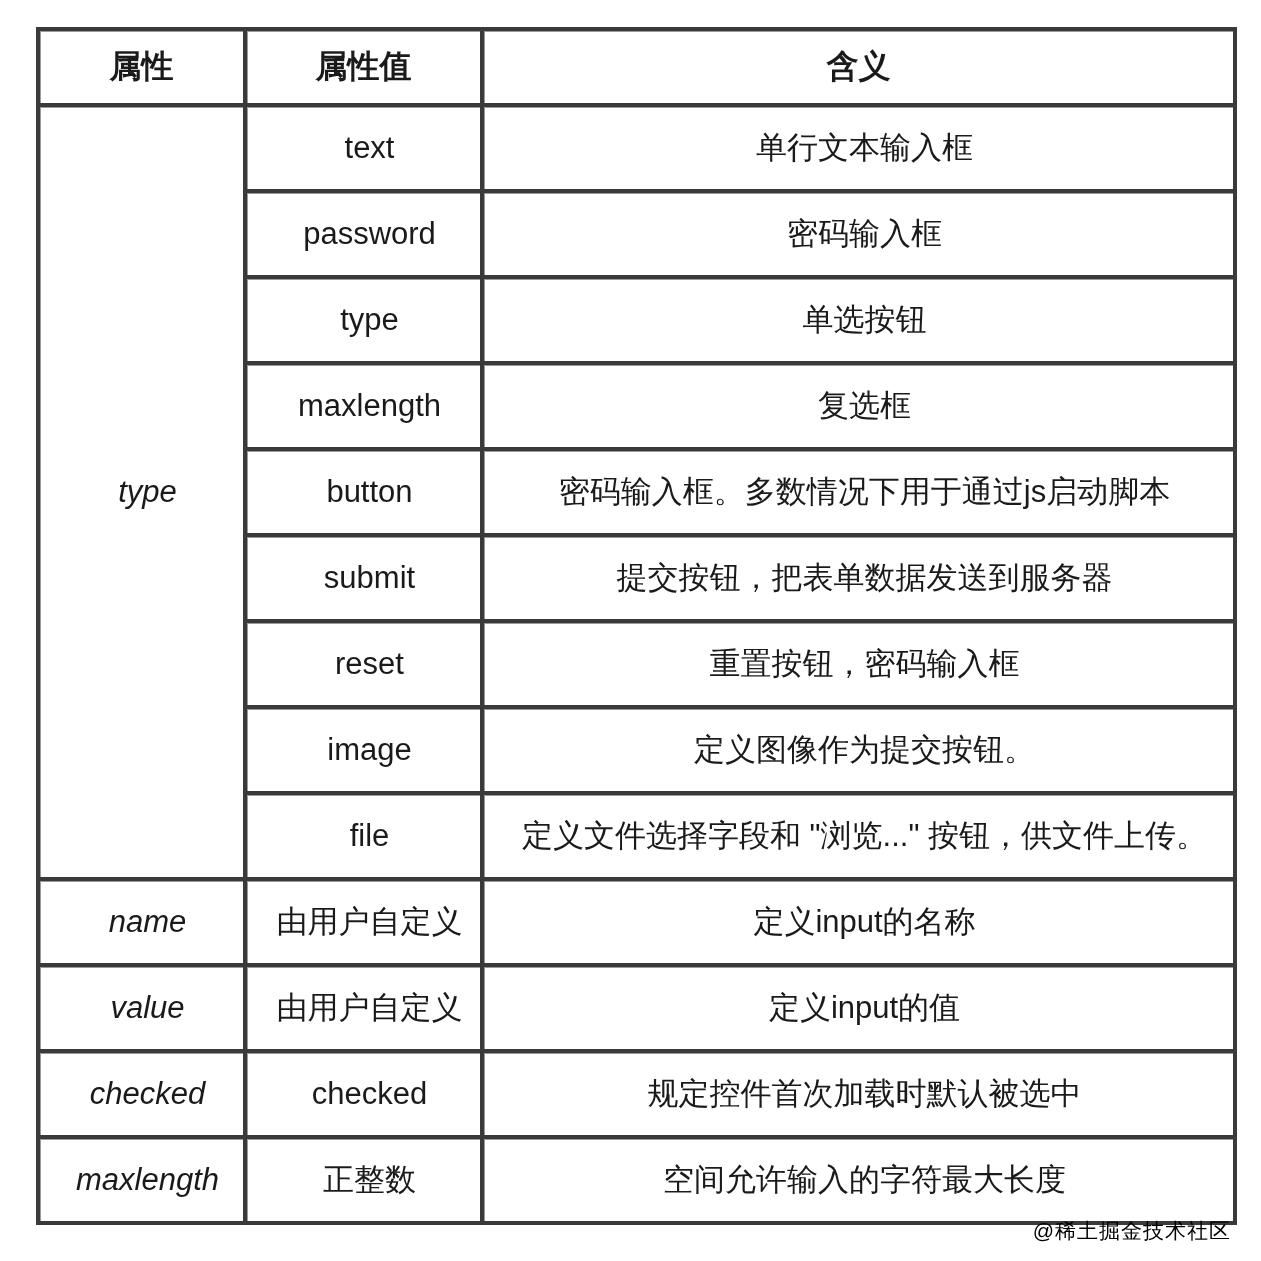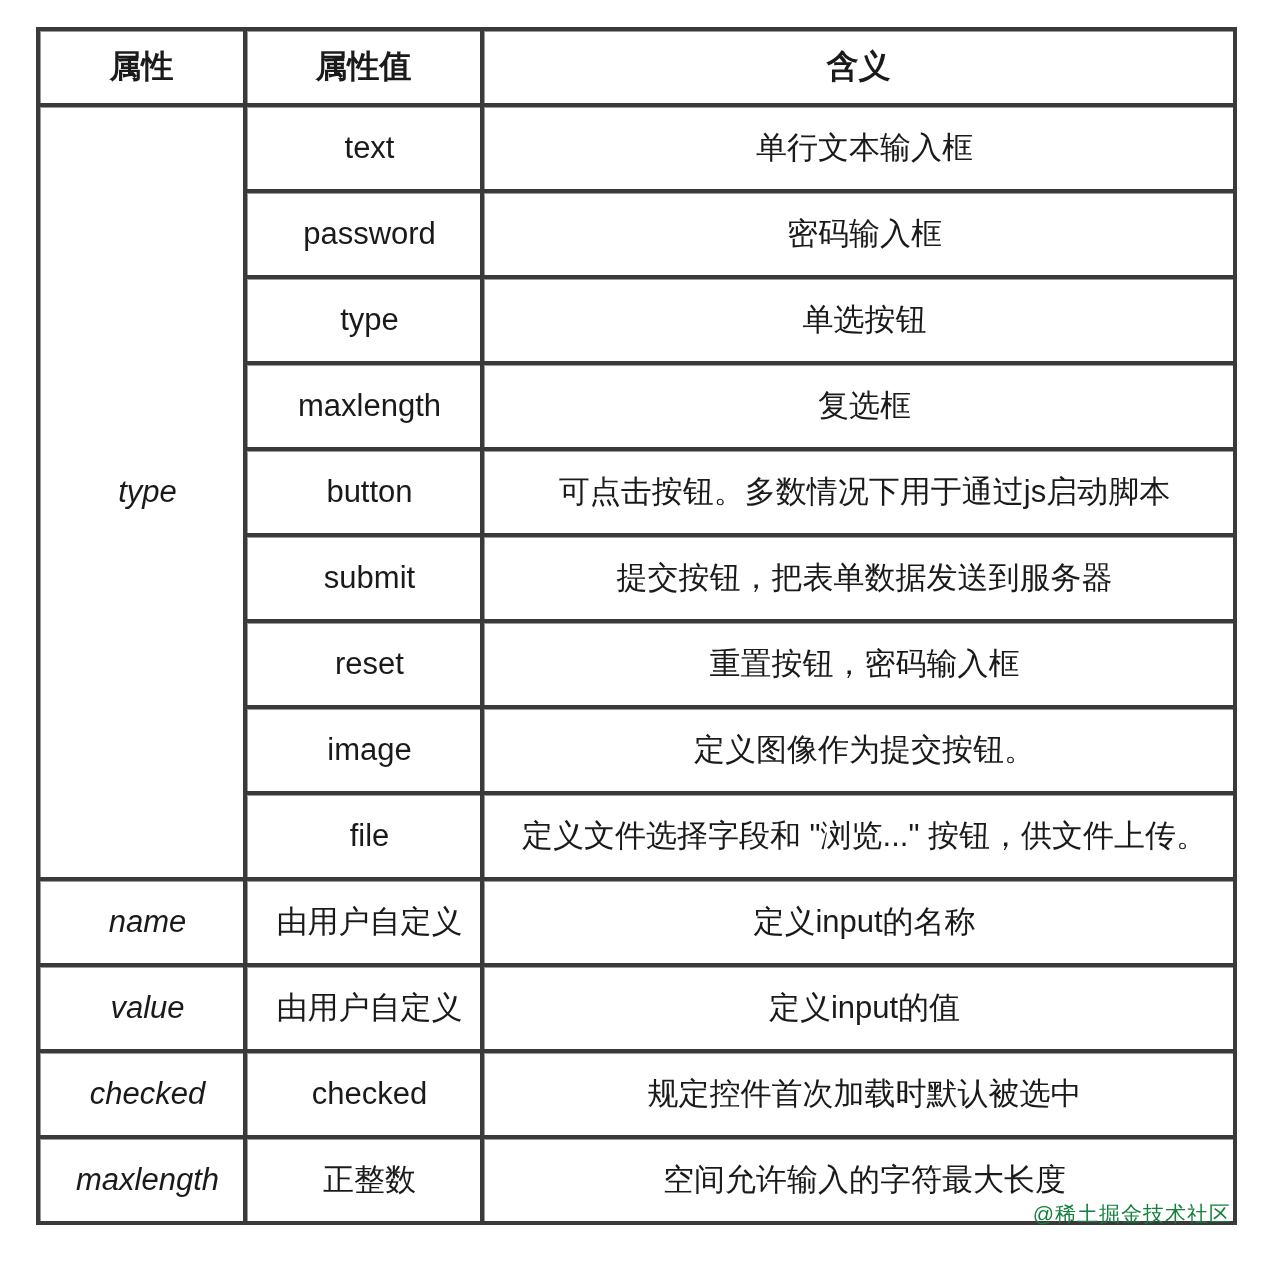--- a/index.html
+++ b/index.html
@@ -50,23 +50,23 @@
     text-align: center;
     padding: 0 10px 0 22px;
   }
   td.attr-col {
     vertical-align: middle;
     font-style: italic;
   }
   .watermark {
     position: absolute;
     right: 30px;
-    bottom: 33px;
+    bottom: 16px;
     font-size: 21px;
-    color: #15803d;
+    color: #000000;
     letter-spacing: 1px;
   }
 </style>
 </head>
 <body>
 
 <div class="page">
 
   <table class="attr-table">
     <colgroup>
@@ -94,21 +94,21 @@
       <tr>
         <td>type</td>
         <td>单选按钮</td>
       </tr>
       <tr>
         <td>maxlength</td>
         <td>复选框</td>
       </tr>
       <tr>
         <td>button</td>
-        <td>可点击按钮。多数情况下用于通过js启动脚本</td>
+        <td>密码输入框。多数情况下用于通过js启动脚本</td>
       </tr>
       <tr>
         <td>submit</td>
         <td>提交按钮，把表单数据发送到服务器</td>
       </tr>
       <tr>
         <td>reset</td>
         <td>重置按钮，密码输入框</td>
       </tr>
       <tr>

